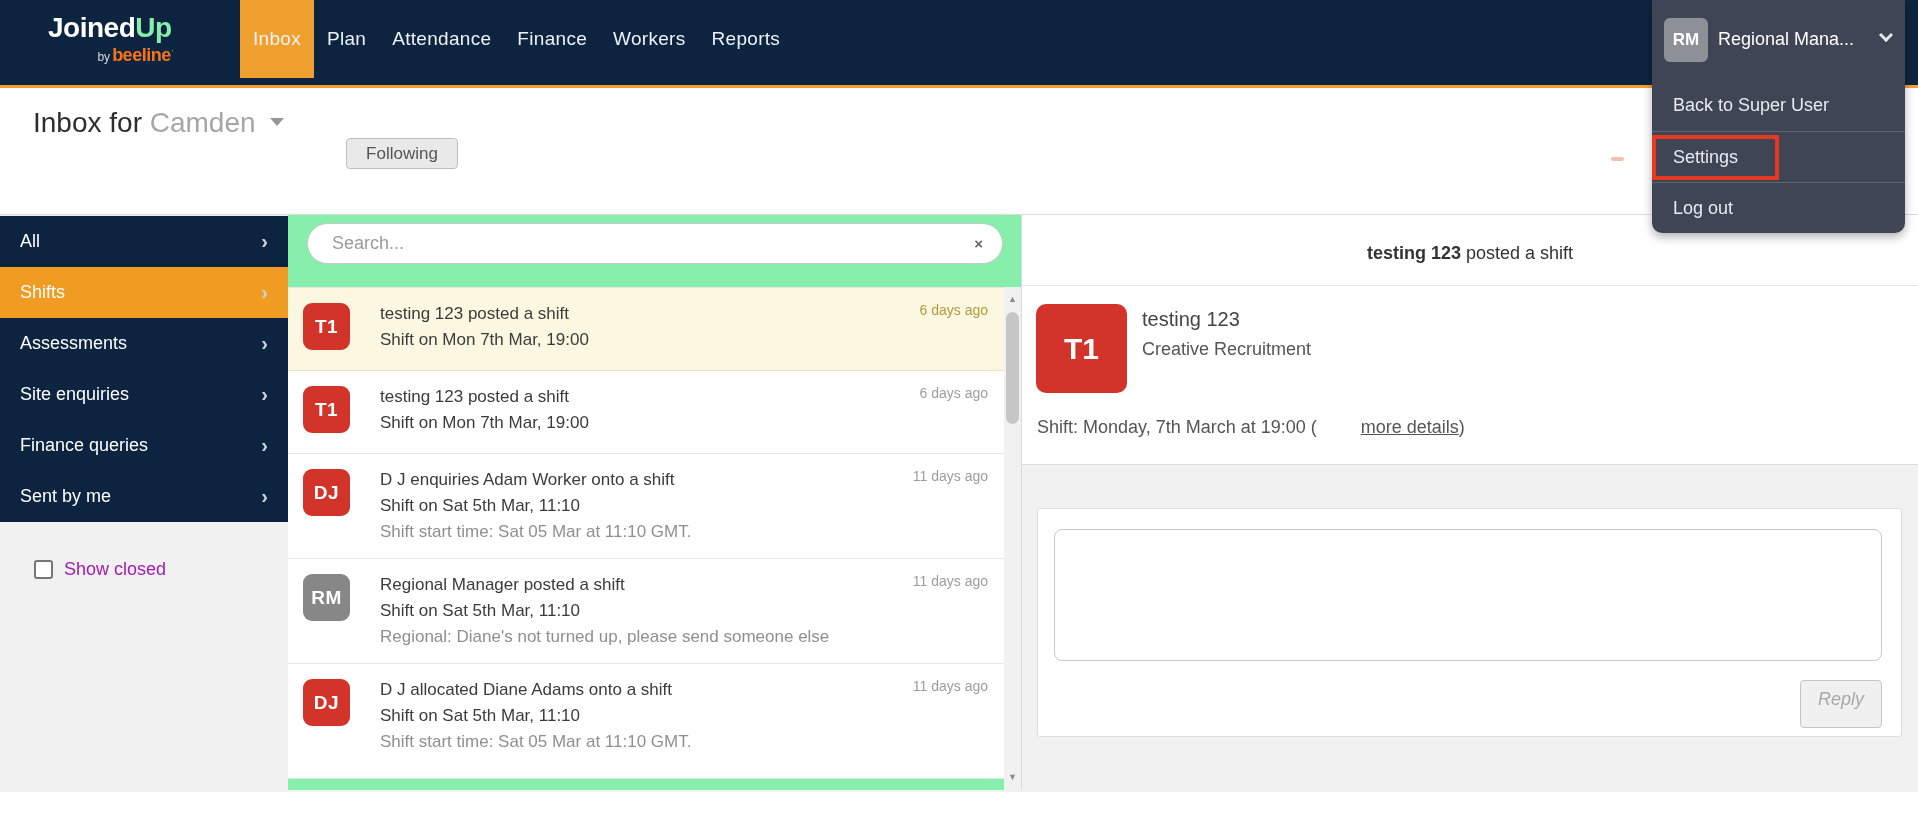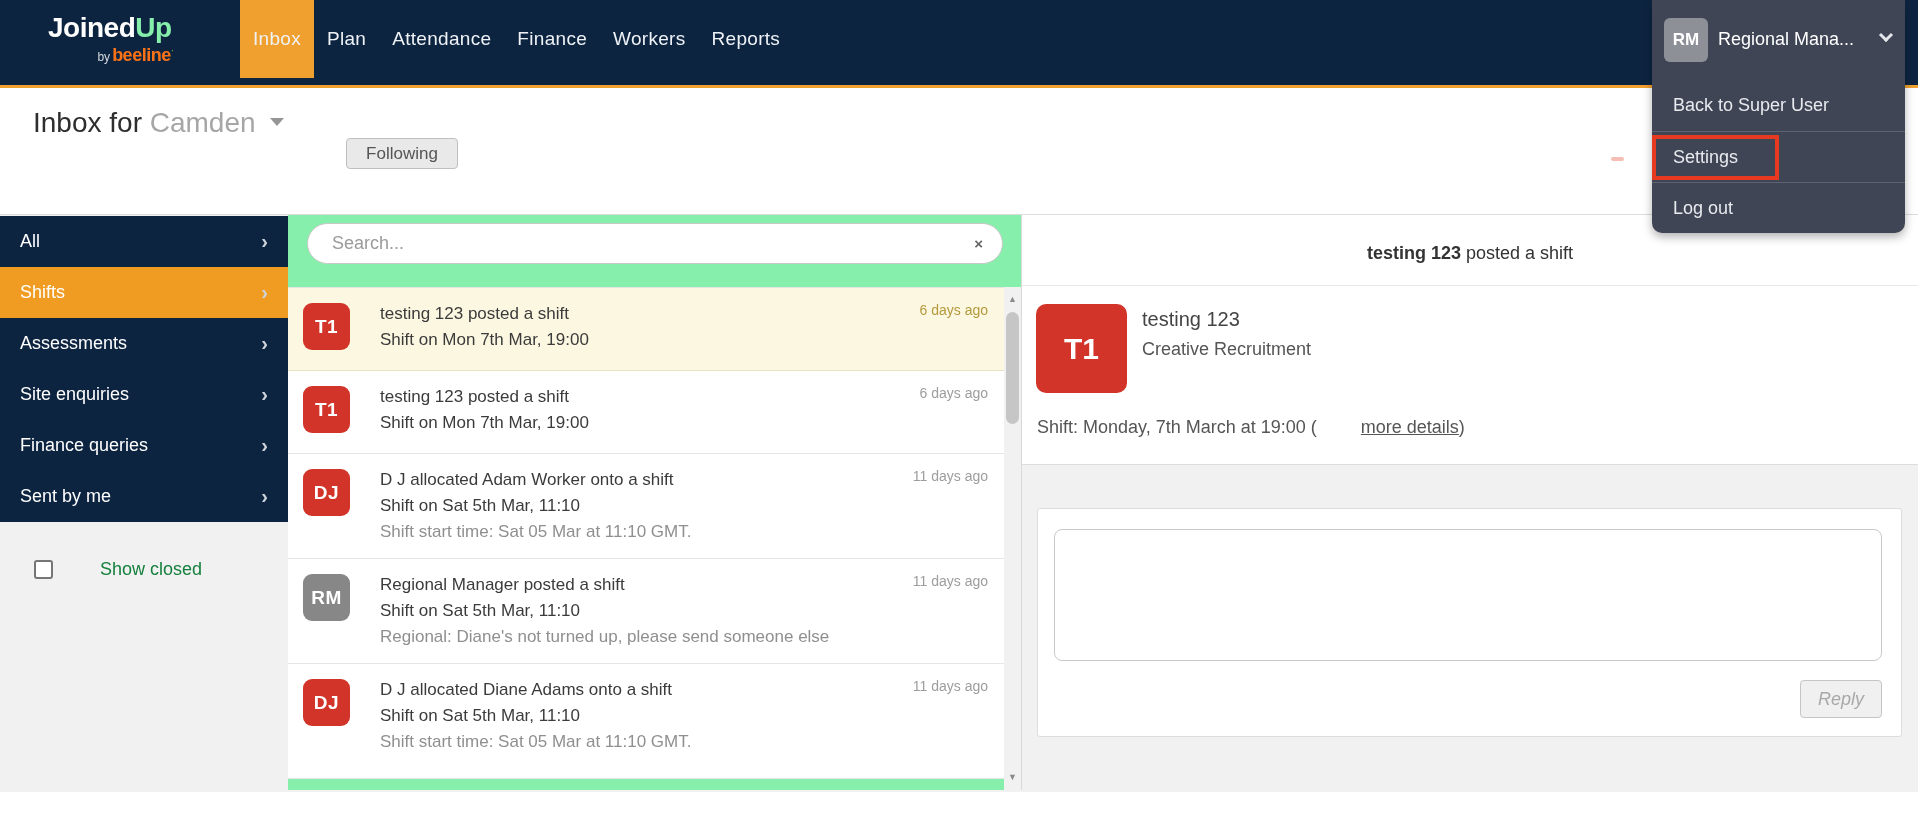--- a/index.html
+++ b/index.html
@@ -42,21 +42,21 @@
   
   .side-menu { position:absolute; left:0; top:216px; width:288px; }
   .side-item { position:relative; height:51px; background:#0d2440; display:flex; align-items:center;
                padding-left:20px; font-size:18px; color:#fff; cursor:pointer; }
   .side-item.active { background:#f09c23; }
   .side-chevron { position:absolute; right:20px; top:50%; transform:translateY(-54%);
                   font-size:20px; font-weight:bold; color:#cdd3da; }
   .show-closed { position:absolute; left:34px; top:559px; display:flex; align-items:center; gap:11px; }
   .show-closed input { appearance:none; -webkit-appearance:none; width:19px; height:19px;
                        border:2px solid #767676; border-radius:3px; background:#fff; cursor:pointer; }
-  .show-closed label { font-size:18px; color:#15803d;margin-left:36px; }
+  .show-closed label { font-size:18px; color:#a21caf; }
 
   
   .list-panel { position:absolute; left:288px; top:215px; width:733px; height:575px; background:#86efac; }
   .search-pill { position:absolute; left:19px; top:8px; width:696px; height:41px;
                  border:1px solid #c8c8c8; border-radius:21px; background:#fff; }
   .search-pill input { position:absolute; left:0; top:0; width:100%; height:100%; border:none; outline:none;
                        background:transparent; border-radius:21px; padding:0 46px 0 24px;
                        font-size:18px; color:#444; font-family:inherit; }
   .search-pill input::placeholder { color:#9b9b9b; }
   .search-clear { position:absolute; right:19px; top:50%; transform:translateY(-52%);
@@ -98,21 +98,21 @@
   .detail-company { position:absolute; left:120px; top:124px; font-size:18px; color:#555; }
   .detail-shift { position:absolute; left:15px; top:202px; font-size:18px; color:#555; }
   .detail-shift .lnk { text-decoration:underline; cursor:pointer; color:#555;margin-left:44px; }
 
   
   .reply-card { position:absolute; left:1037px; top:508px; width:865px; height:229px;
                 background:#fff; border:1px solid #ddd; border-radius:3px; }
   .reply-card textarea { position:absolute; left:16px; top:20px; width:828px; height:132px;
                          border:1px solid #c9c9c9; border-radius:8px; resize:none; outline:none;
                          font-family:inherit; font-size:16px; padding:10px 14px; }
-  .btn-reply { position:absolute; right:19px; top:171px; width:82px; height:38px;
+  .btn-reply { position:absolute; right:19px; top:171px; width:82px; height:48px;
                background:#f0f0f0; border:1px solid #c5c5c5; border-radius:4px;
                font-size:18px; font-style:italic; color:#a8a8a8; text-align:center;
                line-height:36px; cursor:pointer; }
 
   
   .user-dd { position:absolute; left:1652px; top:0; width:253px; height:233px; background:#404556;
              border-radius:0 0 10px 10px; box-shadow:0 4px 10px rgba(0,0,0,0.3); z-index:50; }
   .dd-trigger { position:relative; height:80px; cursor:pointer; }
   .dd-avatar { position:absolute; left:12px; top:18px; width:44px; height:44px; border-radius:6px;
                background:#8d9097; color:#fff; font-weight:bold; font-size:17px;
@@ -208,21 +208,21 @@
         <div class="msg-avatar av-red">T1</div>
         <div class="msg-body">
           <div class="msg-title">testing 123 posted a shift</div>
           <div class="msg-sub">Shift on Mon 7th Mar, 19:00</div>
         </div>
         <div class="msg-time">6 days ago</div>
       </div>
       <div class="msg-row h-md">
         <div class="msg-avatar av-red">DJ</div>
         <div class="msg-body">
-          <div class="msg-title">D J allocated Adam Worker onto a shift</div>
+          <div class="msg-title">D J enquiries Adam Worker onto a shift</div>
           <div class="msg-sub">Shift on Sat 5th Mar, 11:10</div>
           <div class="msg-note">Shift start time: Sat 05 Mar at 11:10 GMT.</div>
         </div>
         <div class="msg-time">11 days ago</div>
       </div>
       <div class="msg-row h-md">
         <div class="msg-avatar av-gray">RM</div>
         <div class="msg-body">
           <div class="msg-title">Regional Manager posted a shift</div>
           <div class="msg-sub">Shift on Sat 5th Mar, 11:10</div>

